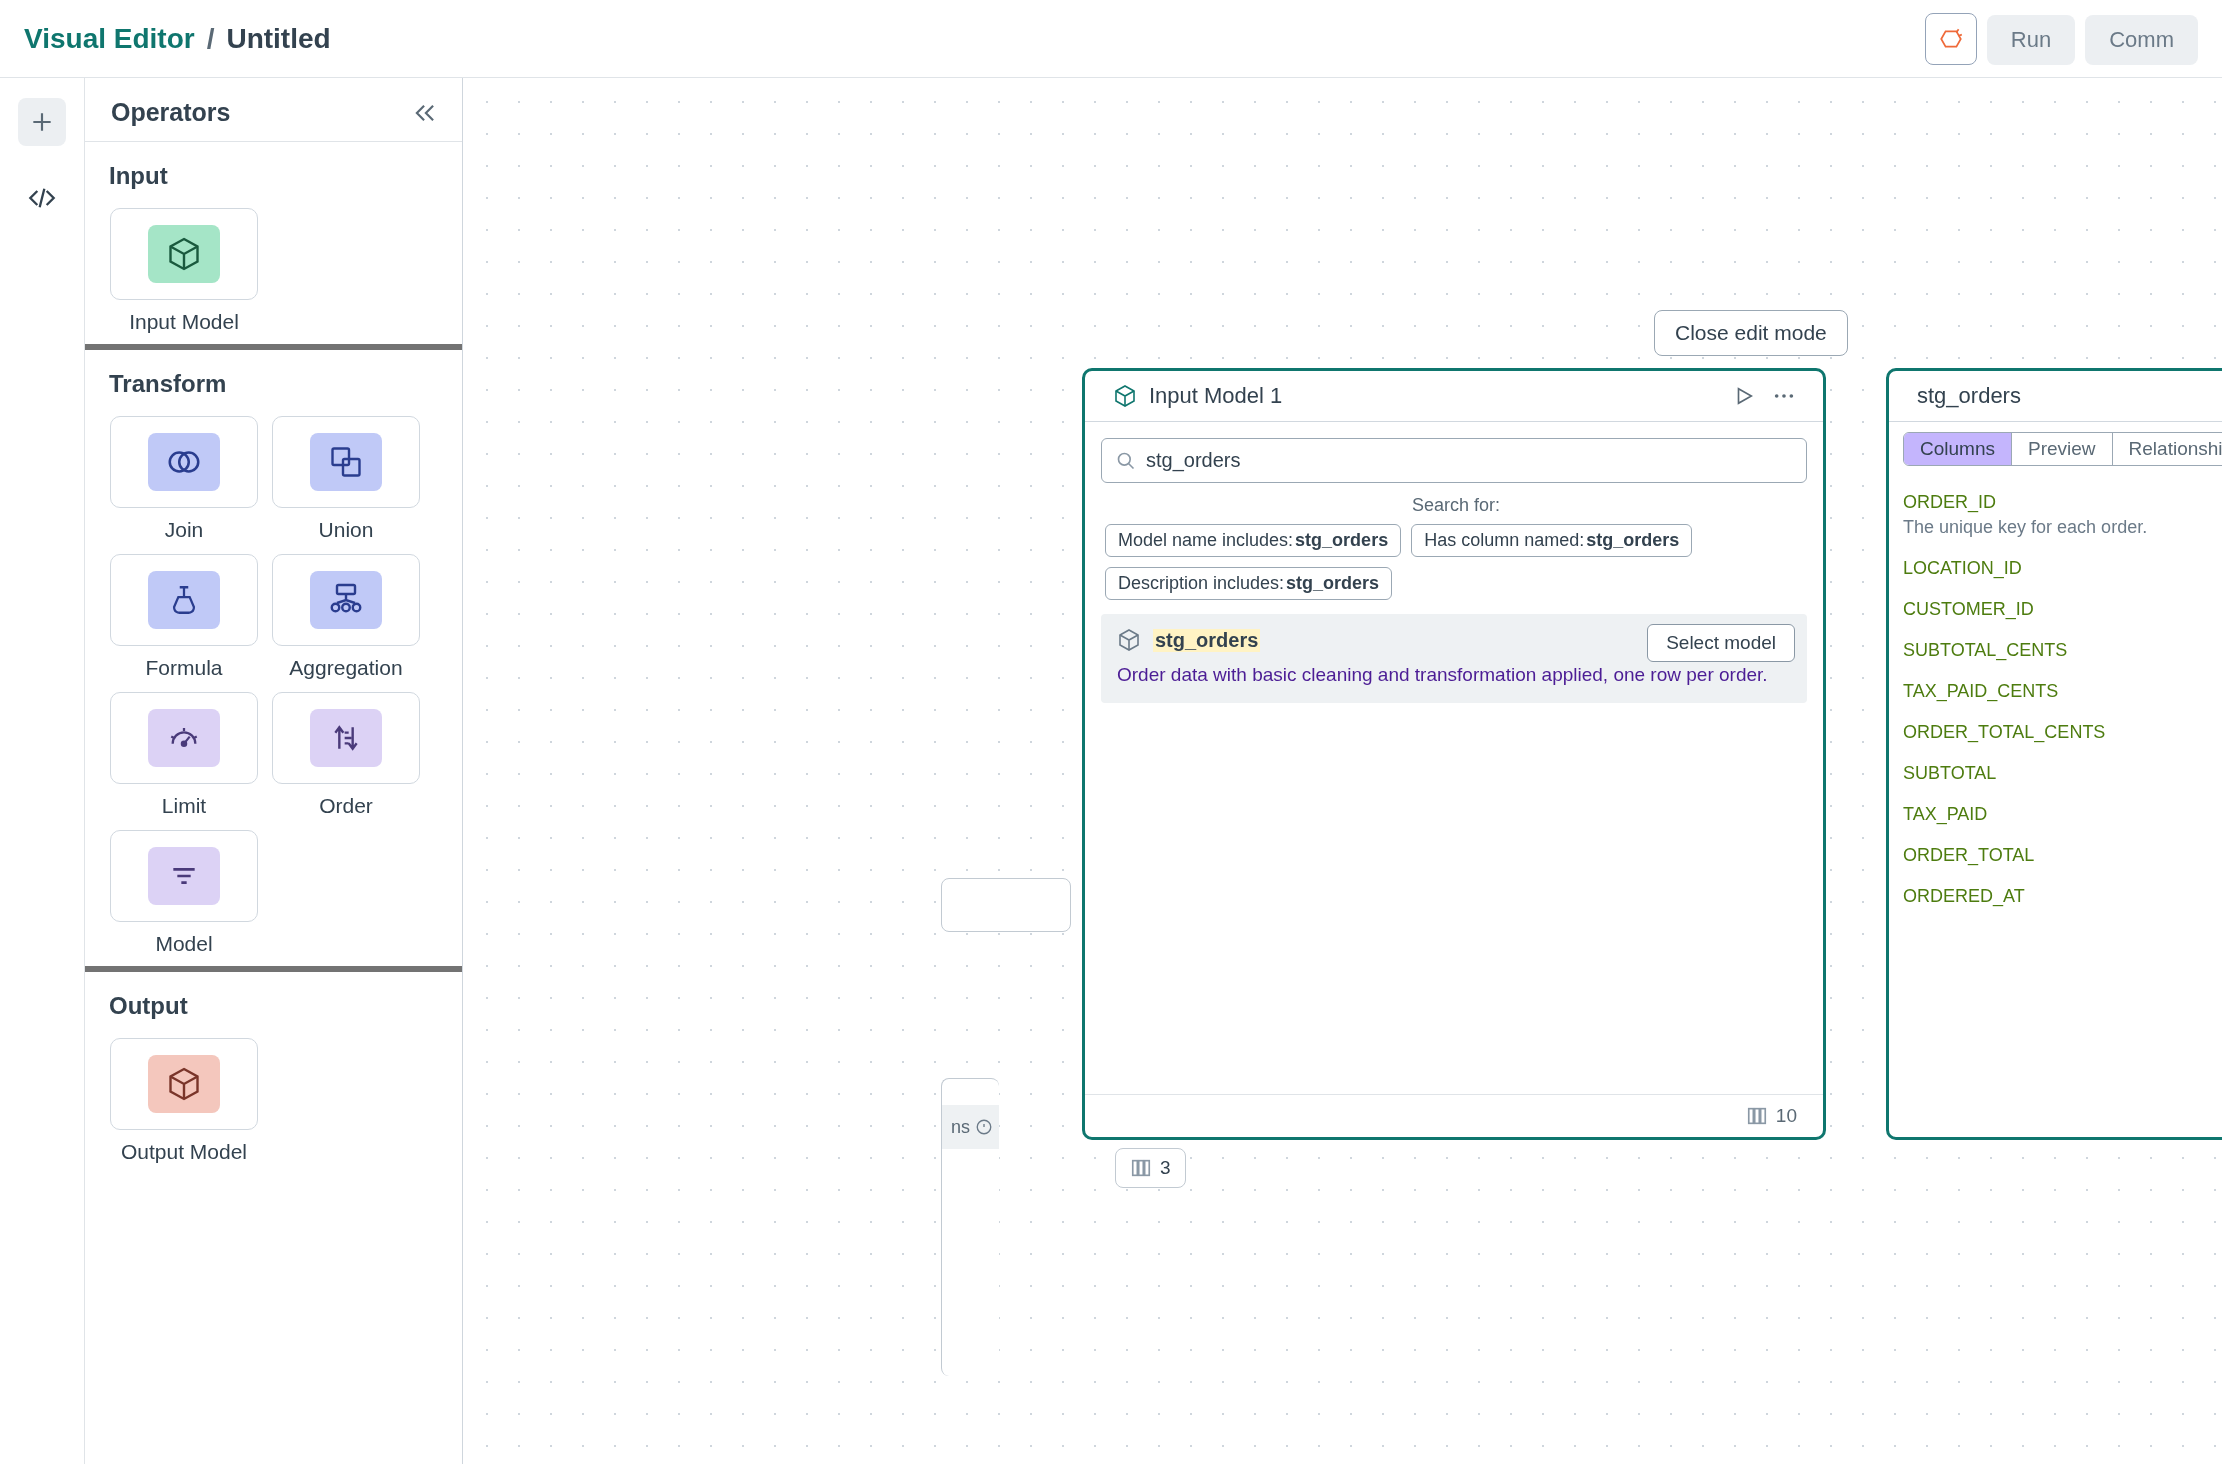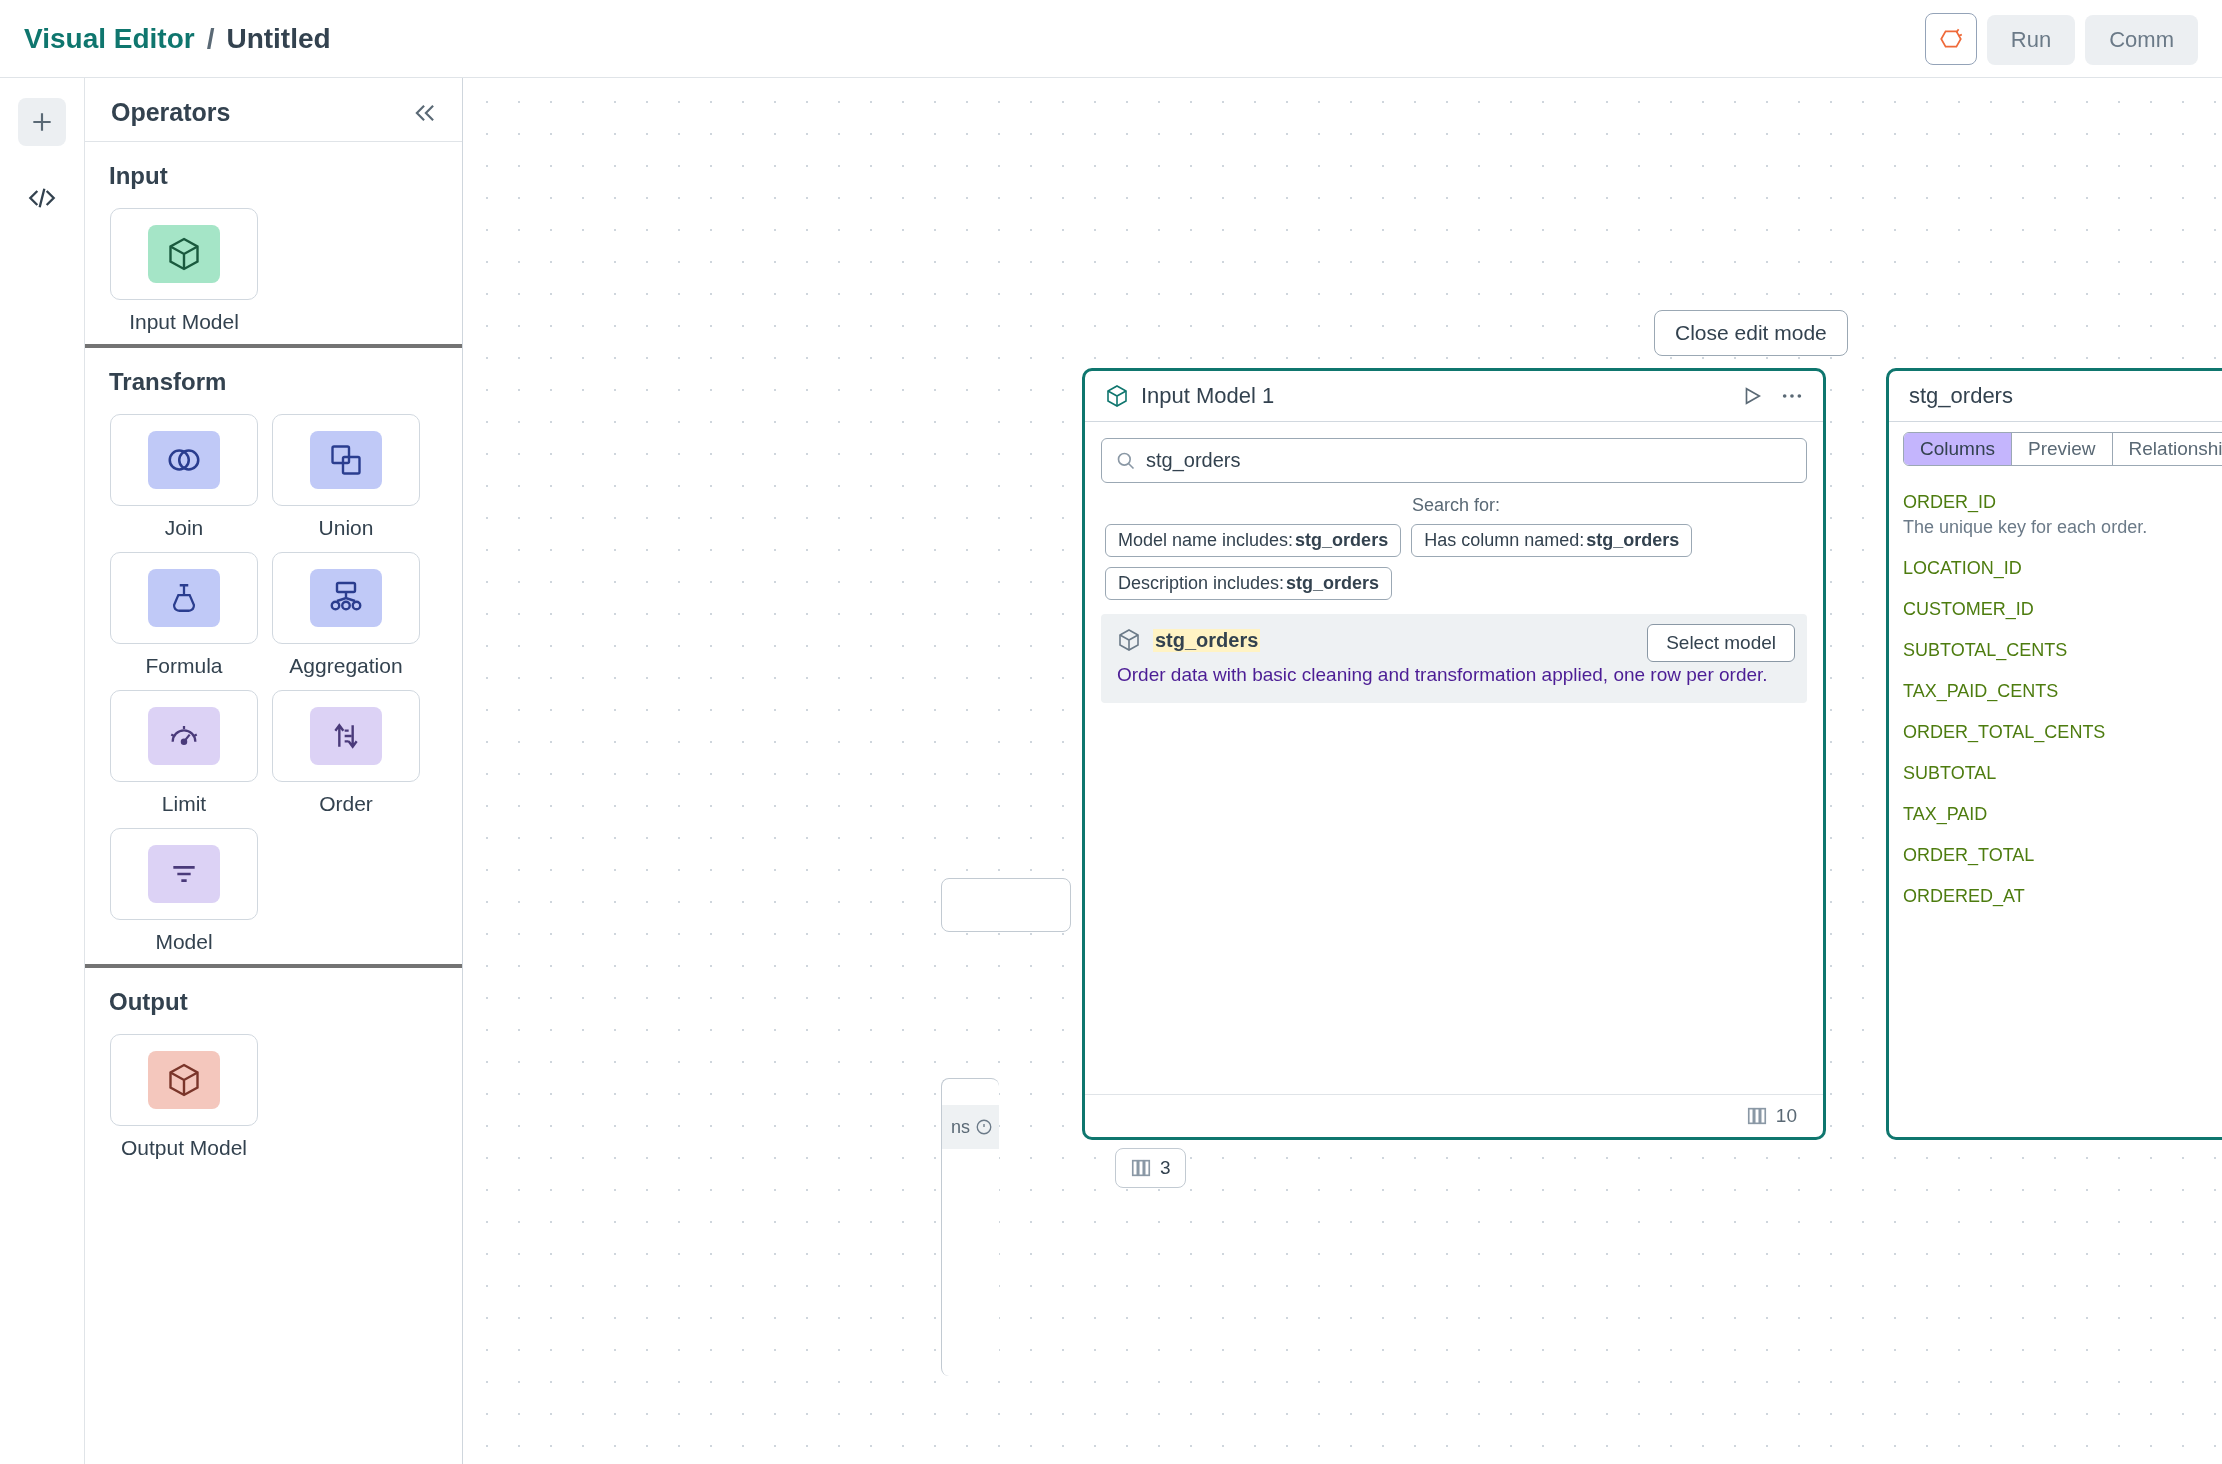--- a/index.html
+++ b/index.html
@@ -93,21 +93,21 @@
   justify-content: space-between;
   padding: 20px 26px 14px 26px;
   font-size: 25px;
   font-weight: 600;
   border-bottom: 1px solid #e0e4e8;
   color: #33424f;
 }
 .collapse-icon { font-size: 22px; color: #6b7a88; cursor: pointer; }
 .section {
   padding: 20px 24px 10px 24px;
-  border-bottom: 4px solid #737373;
+  border-bottom: 6px solid #737373;
 }
 .section-title {
   font-size: 24px;
   font-weight: 600;
   color: #33424f;
   margin-bottom: 18px;
 }
 .tile-grid {
   display: flex;
   flex-wrap: wrap;
@@ -181,21 +181,21 @@
   left: 1423px;
   top: 290px;
   width: 732px;
   height: 772px;
   display: flex;
   flex-direction: column;
 }
 .card-header {
   display: flex;
   align-items: center;
-  padding: 12px 20px;
+  padding: 12px 28px;
   border-bottom: 1.5px solid #d1d8df;
 }
 .cube-icon {
   width: 24px;
   height: 24px;
   margin-right: 12px;
   color: #0f766e;
   flex-shrink: 0;
 }
 .card-title {

